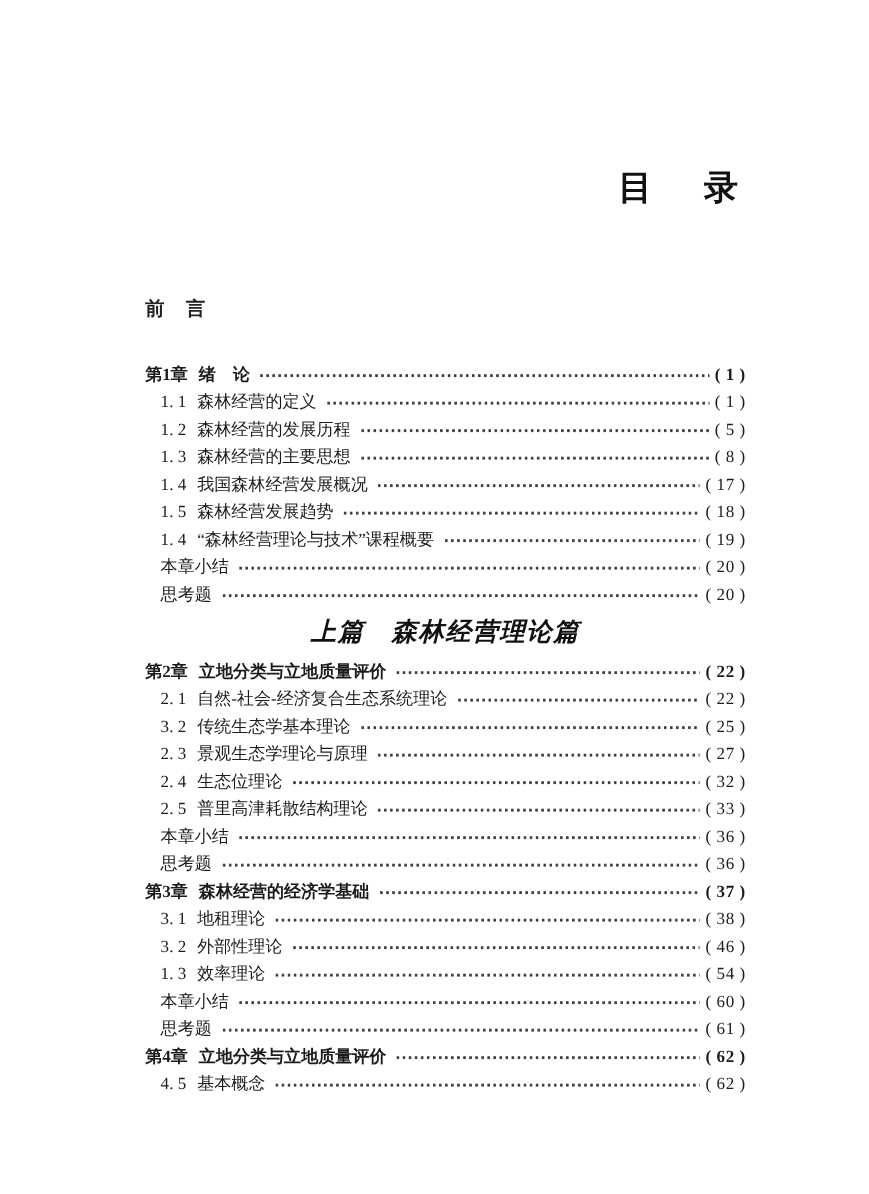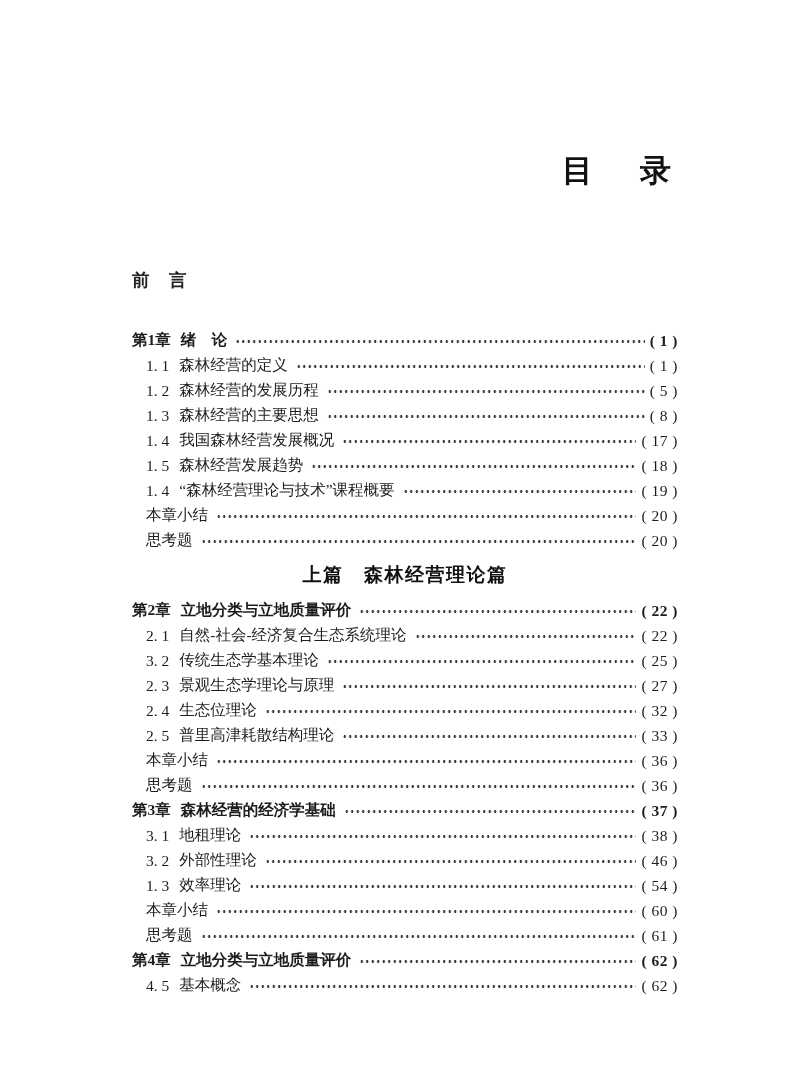--- a/index.html
+++ b/index.html
@@ -62,26 +62,27 @@
     background-size: 5.5px 15px;
     background-position: 0 50%;
     background-repeat: repeat-x;
   }
   .page-no {
     white-space: nowrap;
     letter-spacing: 0.5px;
   }
   .part-heading {
     text-align: center;
-    font-size: 19px;
+    font-size: 23px;
     font-weight: 700;
     letter-spacing: 1.5px;
     line-height: 26px;
     margin: 9px 0 10px 0;
     color: #111;
+    font-style: italic;
   }
 </style>
 </head>
 <body>
 
 <div class="page">
   <h1 class="doc-title">目　录</h1>
   <div class="content">
     <div class="preface">前　言</div>
     <div class="toc" id="toc-part1">

